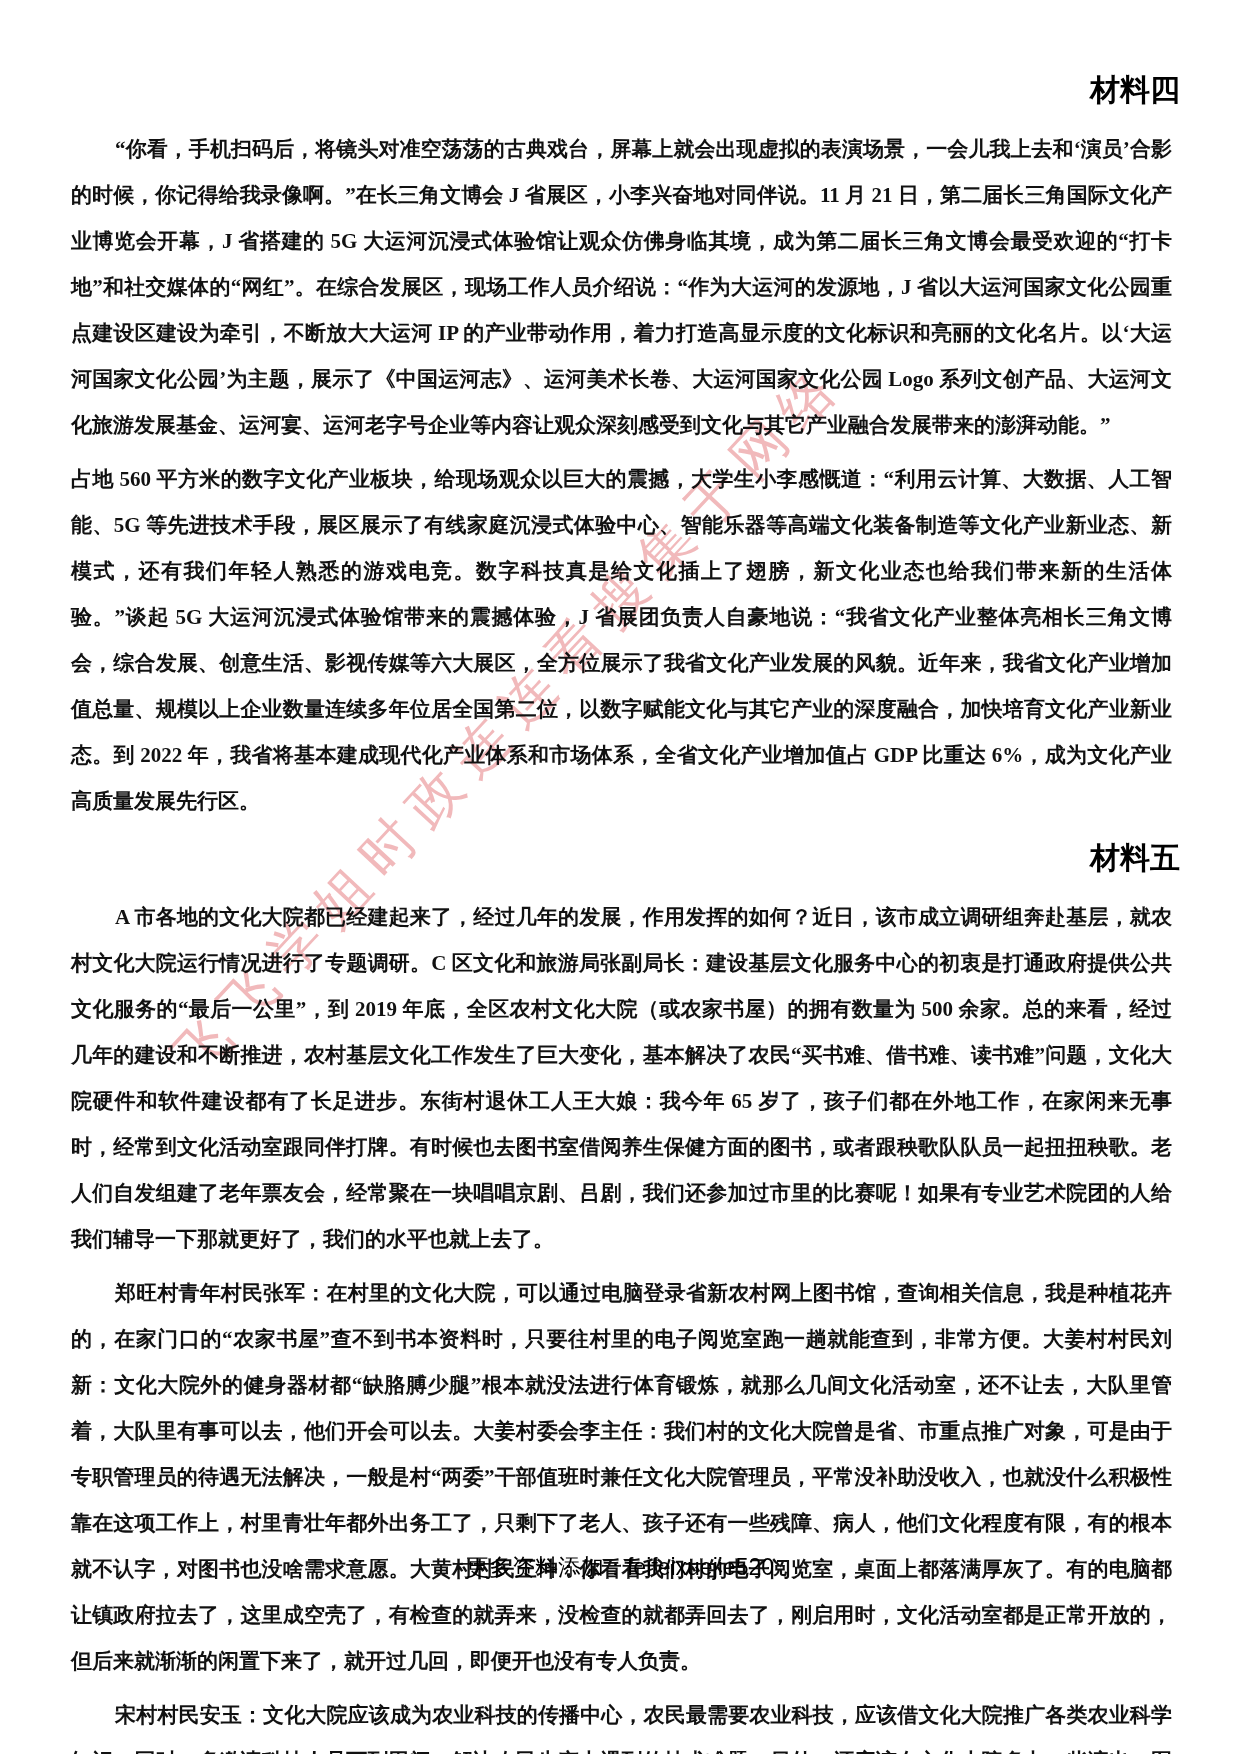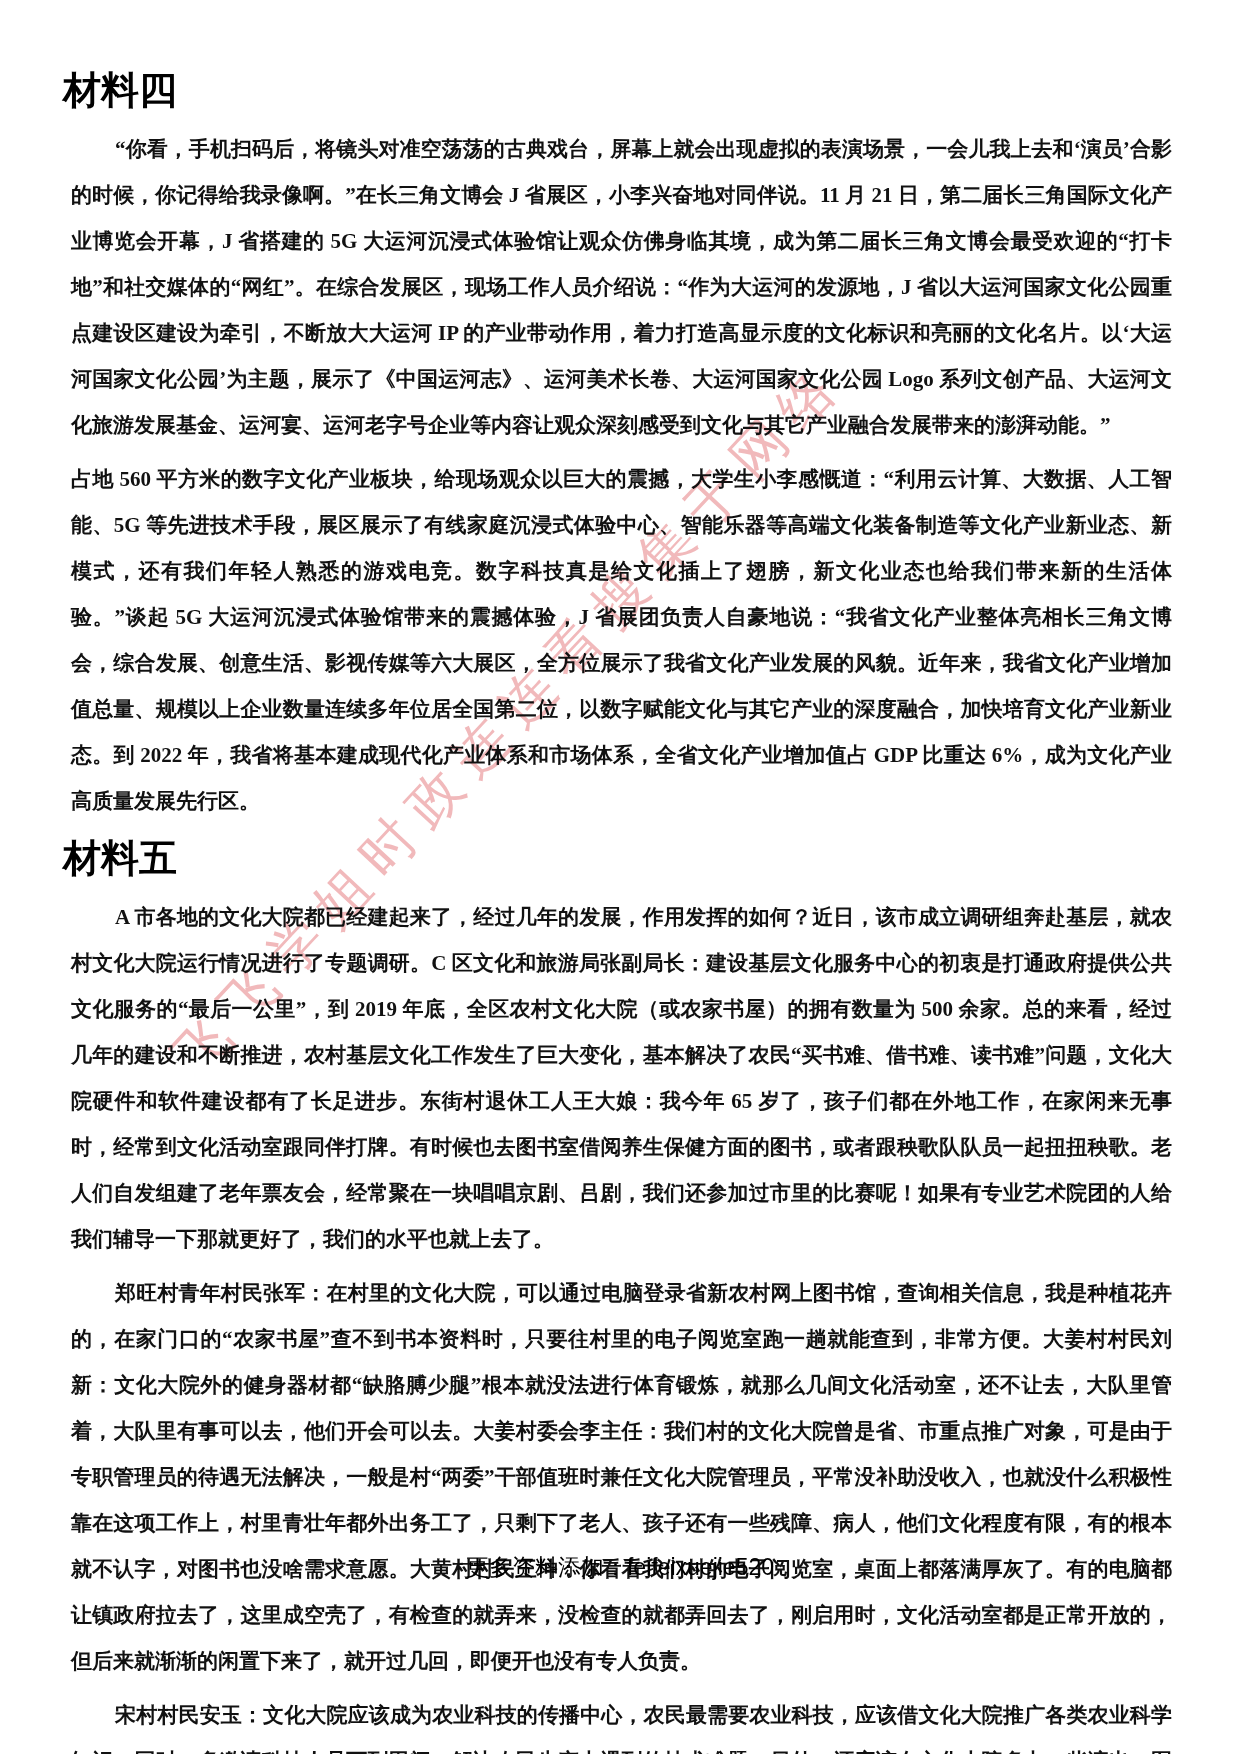--- a/index.html
+++ b/index.html
@@ -33,24 +33,25 @@
   .content {
     position: absolute;
     left: 63px;
     right: 60px;
     top: 70px;
     z-index: 2;
   }
   .section-heading {
     font-family: "Liberation Sans", "DejaVu Sans", sans-serif;
     font-weight: bold;
-    font-size: 38px;
+    font-size: 30px;
     line-height: 40px;
     margin: 0 0 16px 0;
     color: #000000;
+    text-align: right;
   }
   .section-heading.second {
     margin-top: 14px;
   }
   .para {
     font-size: 21px;
     line-height: 46px;
     text-align: justify;
     margin: 8px;
     font-weight: bold;

